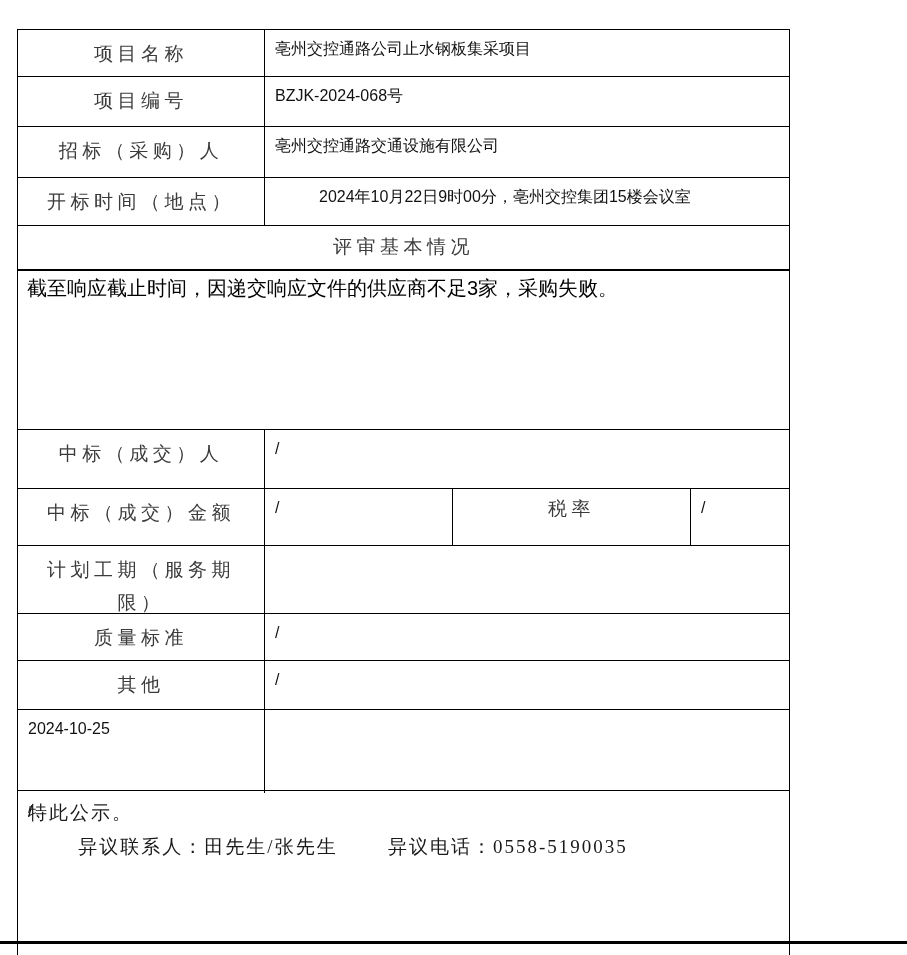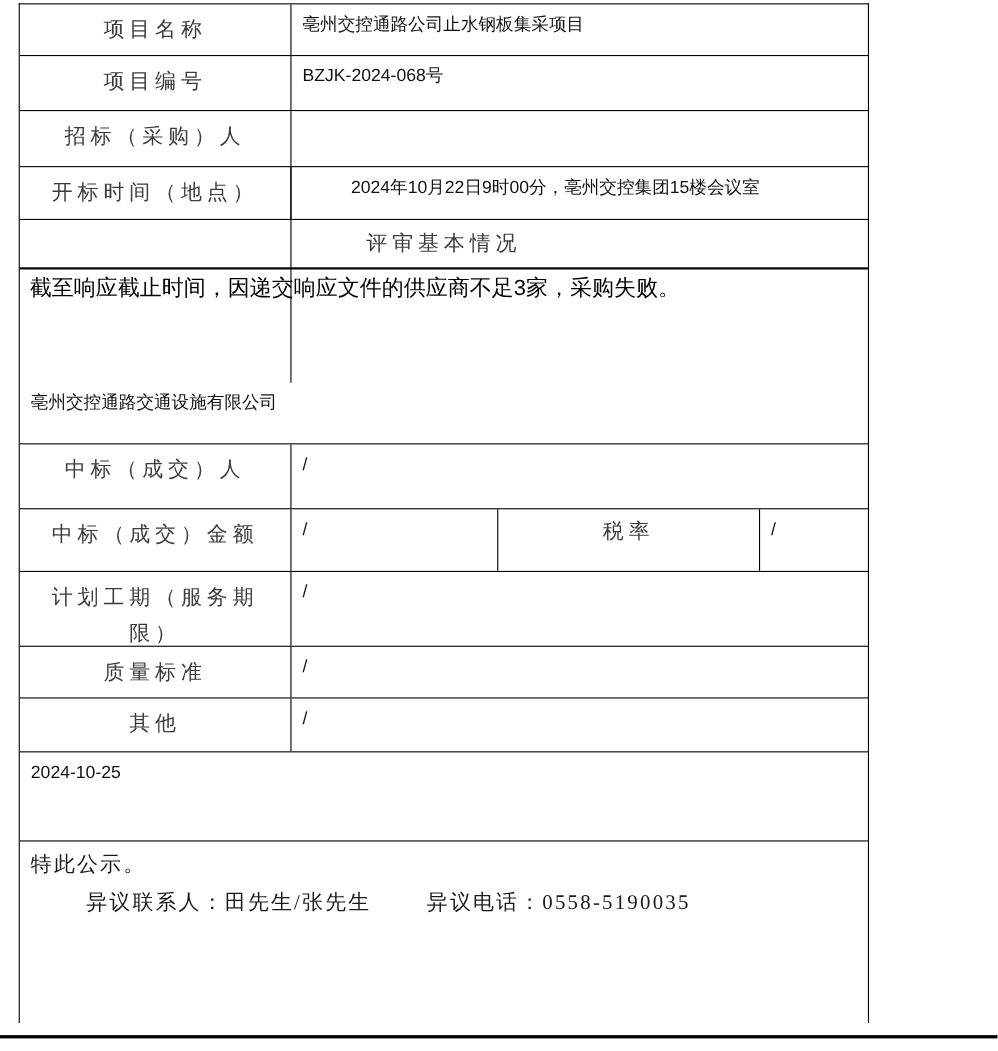--- a/index.html
+++ b/index.html
@@ -5,21 +5,21 @@
   * { margin: 0; padding: 0; box-sizing: border-box; }
   html, body {
     width: 907px; height: 955px;
     background: #ffffff;
     font-family: "Liberation Sans", "DejaVu Sans", sans-serif;
     overflow: hidden;
     position: relative;
   }
   .doc-table {
     position: absolute;
-    left: 17px; top: 3px;
+    left: 17px; top: 29px;
     width: 773px;
     border-top: 1px solid #000;
     border-left: 1px solid #000;
     border-right: 1px solid #000;
     background: #fff;
   }
   .row {
     display: flex;
     width: 100%;
     border-bottom: 1px solid #000;
@@ -93,27 +93,27 @@
   .contact-left { display: inline-block; width: 360px; text-align: center; }
   .bottom-rule {
     position: absolute;
     left: 0; top: 941px;
     width: 907px; height: 3px;
     background: #000;
   }
   
   .h-r1  { height: 47px; }
   .h-r2  { height: 50px; }
-  .h-r3  { height: 51px; flex-direction: column; }
+  .h-r3  { height: 51px; }
   .h-r4  { height: 48px; gap: 44px; }
   .h-r5  { height: 45px; }
   .h-r6  { height: 159px; }
   .h-r7  { height: 59px; }
   .h-r8  { height: 57px; }
-  .h-r9  { height: 68px; }
+  .h-r9  { height: 68px; flex-direction: column; }
   .h-r10 { height: 47px; }
   .h-r11 { height: 49px; }
   .h-r12 { height: 81px; }
   .h-r13 { height: 165px; }
 </style>
 </head>
 <body>
 
 <div class="doc-table">
 

